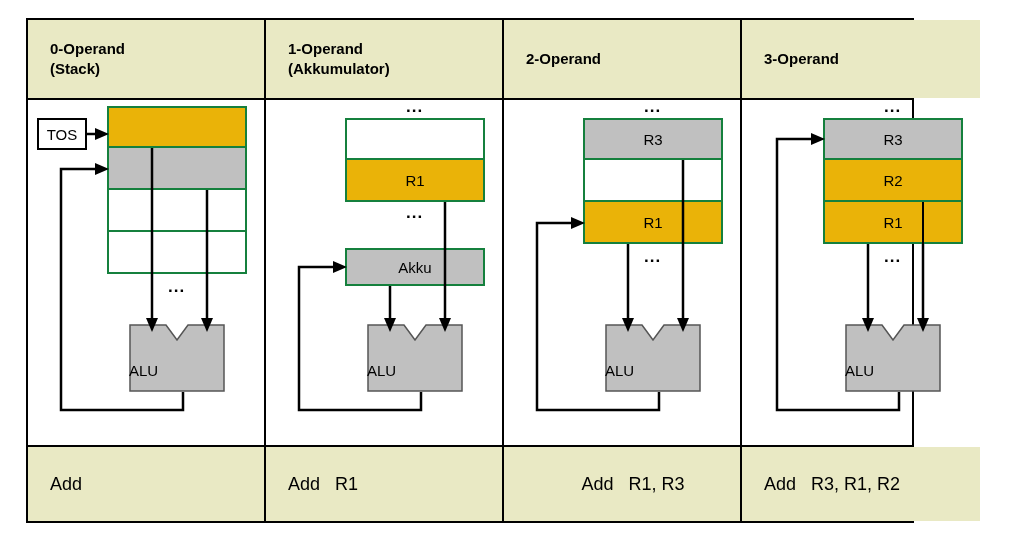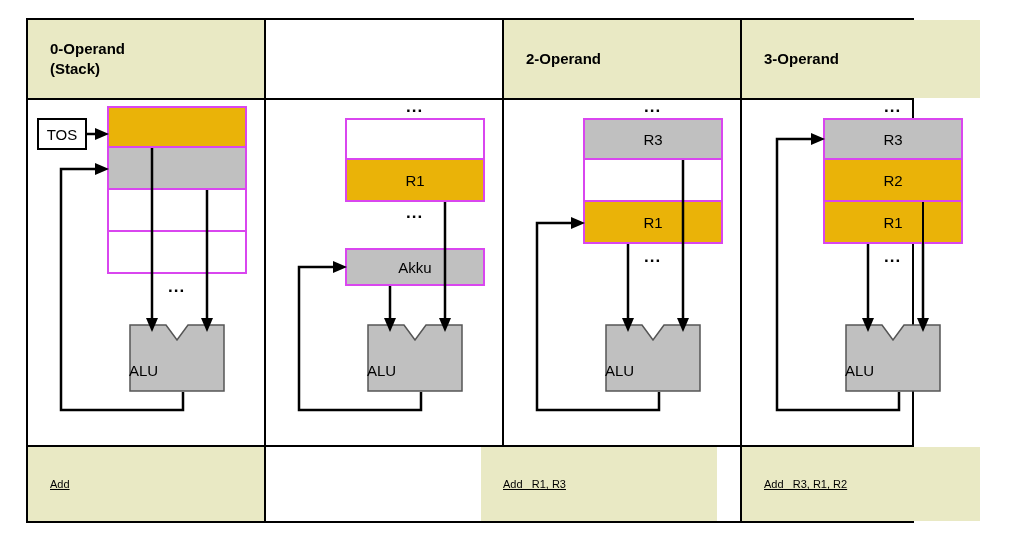--- a/index.html
+++ b/index.html
@@ -30,29 +30,29 @@
     font-weight:bold;font-size:15px;line-height:1.35;
     padding-left:22px;white-space:pre-line;
   }
 
   
   .instr{
     position:absolute;bottom:0;height:74px;
     background:#e9e9c4;box-sizing:border-box;
     display:flex;align-items:center;
   }
-  .instr-txt{font-size:11px;padding-left:22px;white-space:pre;text-decoration:underline;}
+  .instr-txt{font-size:18px;padding-left:22px;white-space:pre;}
 
   
   .diagram{position:absolute;top:78px;bottom:74px;overflow:visible;}
 
   
   .cell{
     position:absolute;box-sizing:border-box;
-    border:2px solid #d946ef;
+    border:2px solid #15803d;
     display:flex;align-items:center;justify-content:center;
     font-size:15px;background:#ffffff;
   }
   .cell.light{background:#eab308;}
   .cell.dark{background:#c0c0c0;}
   .cell.nb-top{border-top:none;}
 
   .tos{
     position:absolute;box-sizing:border-box;border:2px solid #000;
     background:#fff;display:flex;align-items:center;justify-content:center;
@@ -84,31 +84,38 @@
   <div class="col-div" style="left:474px;"></div>
   <div class="col-div" style="left:712px;"></div>
 
   <div class="row-div" style="top:78px;"></div>
   <div class="row-div" style="bottom:74px;"></div>
 
   <div class="hdr" style="left:0px;width:236px;">
     <div class="hdr-txt">0-Operand
 (Stack)</div>
   </div>
+  <div class="hdr" style="left:238px;width:236px;">
+    <div class="hdr-txt">1-Operand
+(Akkumulator)</div>
+  </div>
   <div class="hdr" style="left:476px;width:236px;">
     <div class="hdr-txt">2-Operand</div>
   </div>
   <div class="hdr" style="left:714px;width:238px;">
     <div class="hdr-txt">3-Operand</div>
   </div>
 
   <div class="instr" style="left:0px;width:236px;">
     <div class="instr-txt">Add</div>
   </div>
-  <div class="instr" style="left:453px;width:236px;">
+  <div class="instr" style="left:238px;width:236px;">
+    <div class="instr-txt">Add   R1</div>
+  </div>
+  <div class="instr" style="left:476px;width:236px;justify-content:center;">
     <div class="instr-txt">Add   R1, R3</div>
   </div>
   <div class="instr" style="left:714px;width:238px;margin-top:40px;">
     <div class="instr-txt">Add   R3, R1, R2</div>
   </div>
 
   <div class="diagram" style="left:0px;width:236px;">
 
     <div class="tos" style="left:9px;top:20px;width:50px;height:32px;">
       <span>TOS</span>

